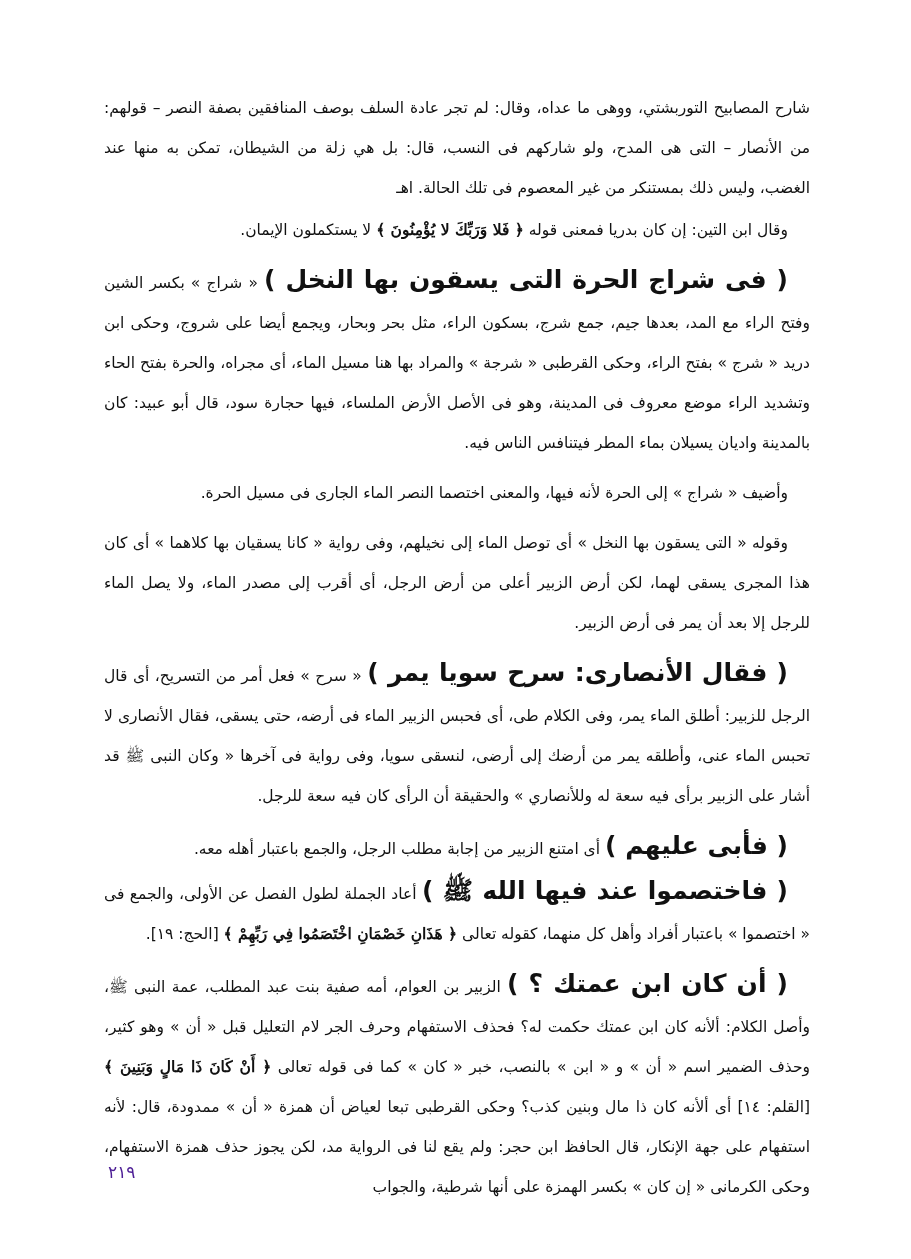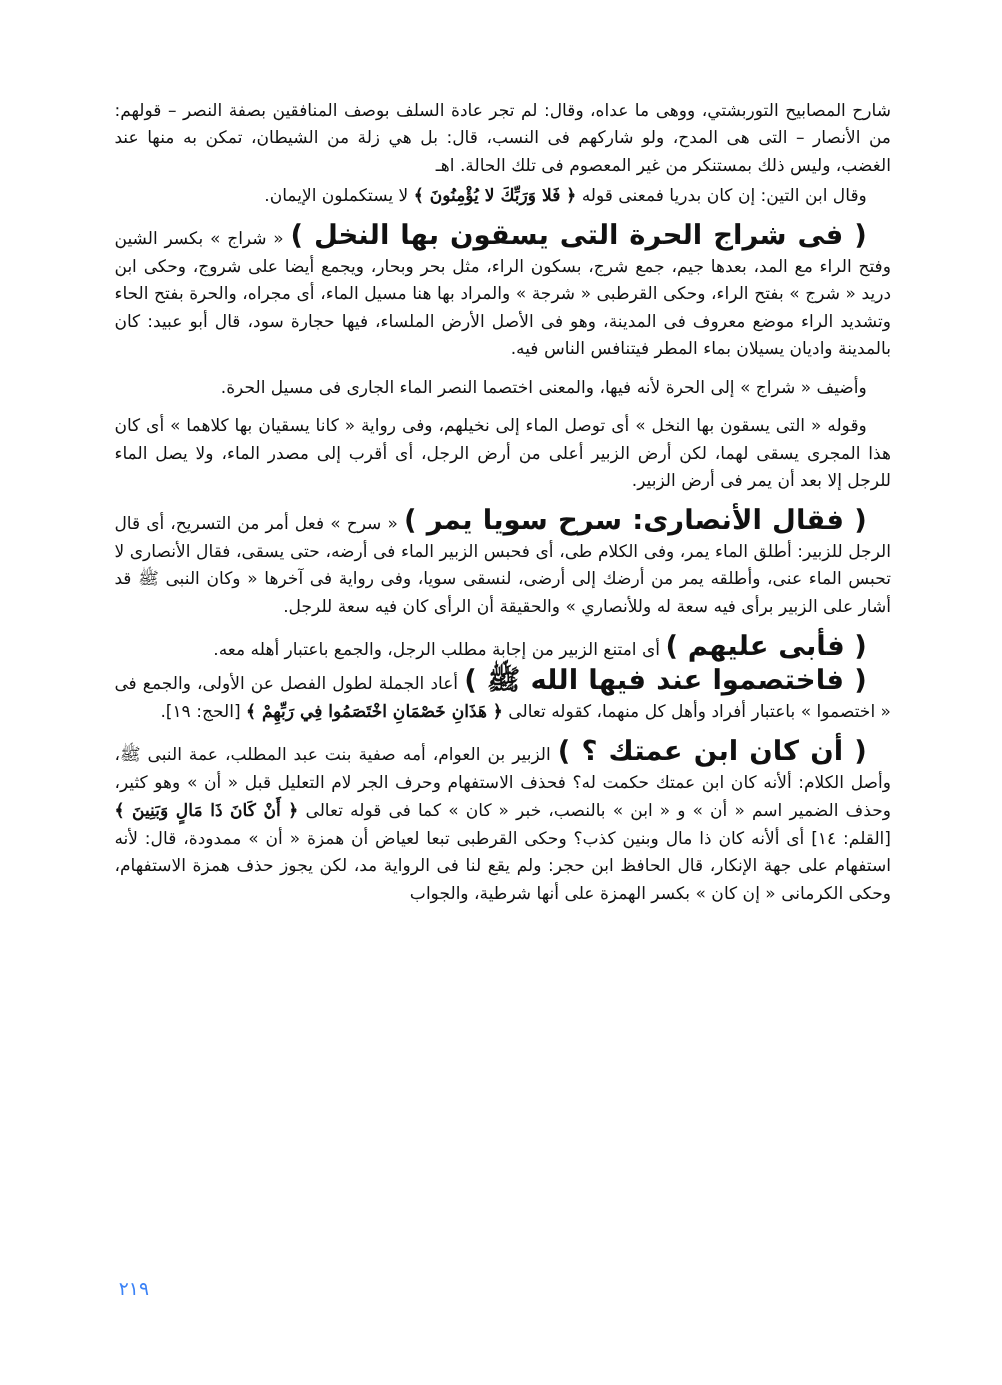--- a/index.html
+++ b/index.html
@@ -17,21 +17,21 @@
     }
     .page {
       position: absolute;
       left: 104px;
       top: 88px;
       width: 706px;
       direction: rtl;
       text-align: justify;
       text-align-last: right;
       font-size: 15.5px;
-      line-height: 25px;
+      line-height: 40px;
     }
     .para {
       margin: 0 0 10px 0;
     }
     .para.indent {
       text-indent: 22px;
     }
     .para.tight {
       margin-bottom: 2px;
     }
@@ -43,21 +43,21 @@
       font-weight: bold;
       font-family: "DejaVu Serif", serif;
     }
     .page-number {
       position: absolute;
       left: 108px;
       top: 1162px;
       direction: rtl;
       font-size: 17px;
       font-family: "DejaVu Sans", sans-serif;
-      color: #3b82f6;
+      color: #4c1d95;
     }
   </style>
 </head>
 <body>
 
 <div class="page">
   <p class="para tight">
     <span>شارح المصابيح التوربشتي، ووهى ما عداه، وقال: لم تجر عادة السلف بوصف المنافقين بصفة النصر – قولهم: من الأنصار – التى هى المدح، ولو شاركهم فى النسب، قال: بل هي زلة من الشيطان، تمكن به منها عند الغضب، وليس ذلك بمستنكر من غير المعصوم فى تلك الحالة. اهـ</span>
   </p>
 

